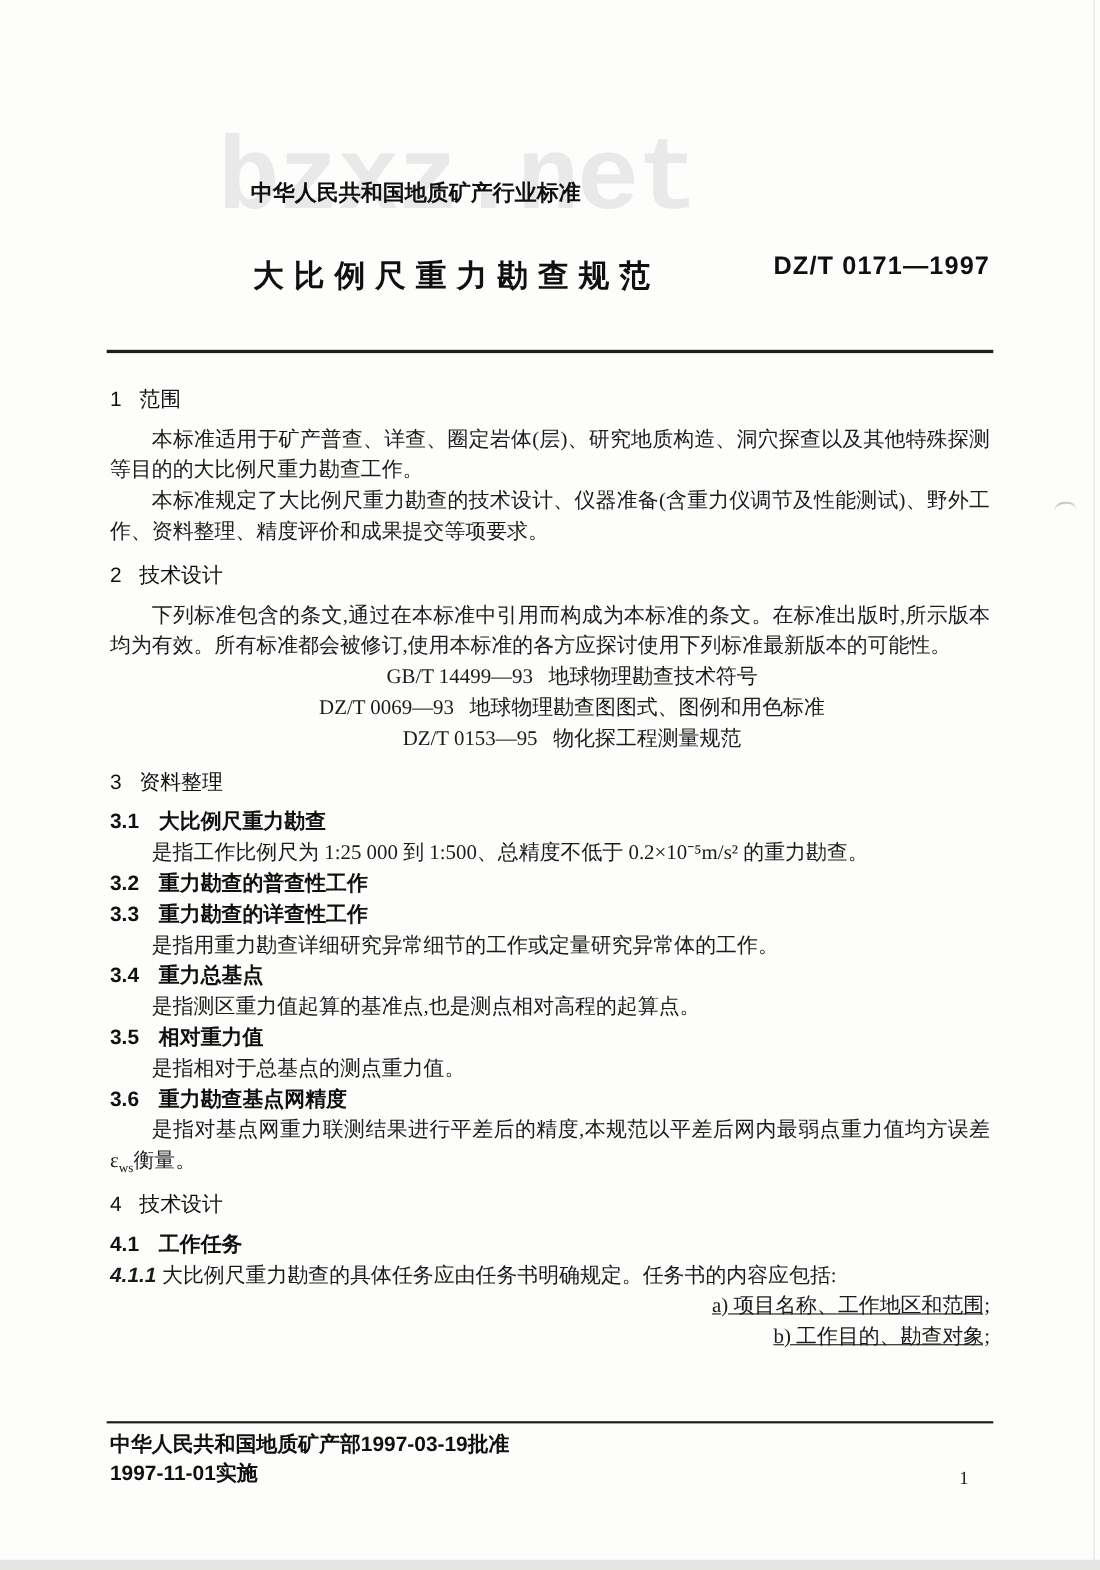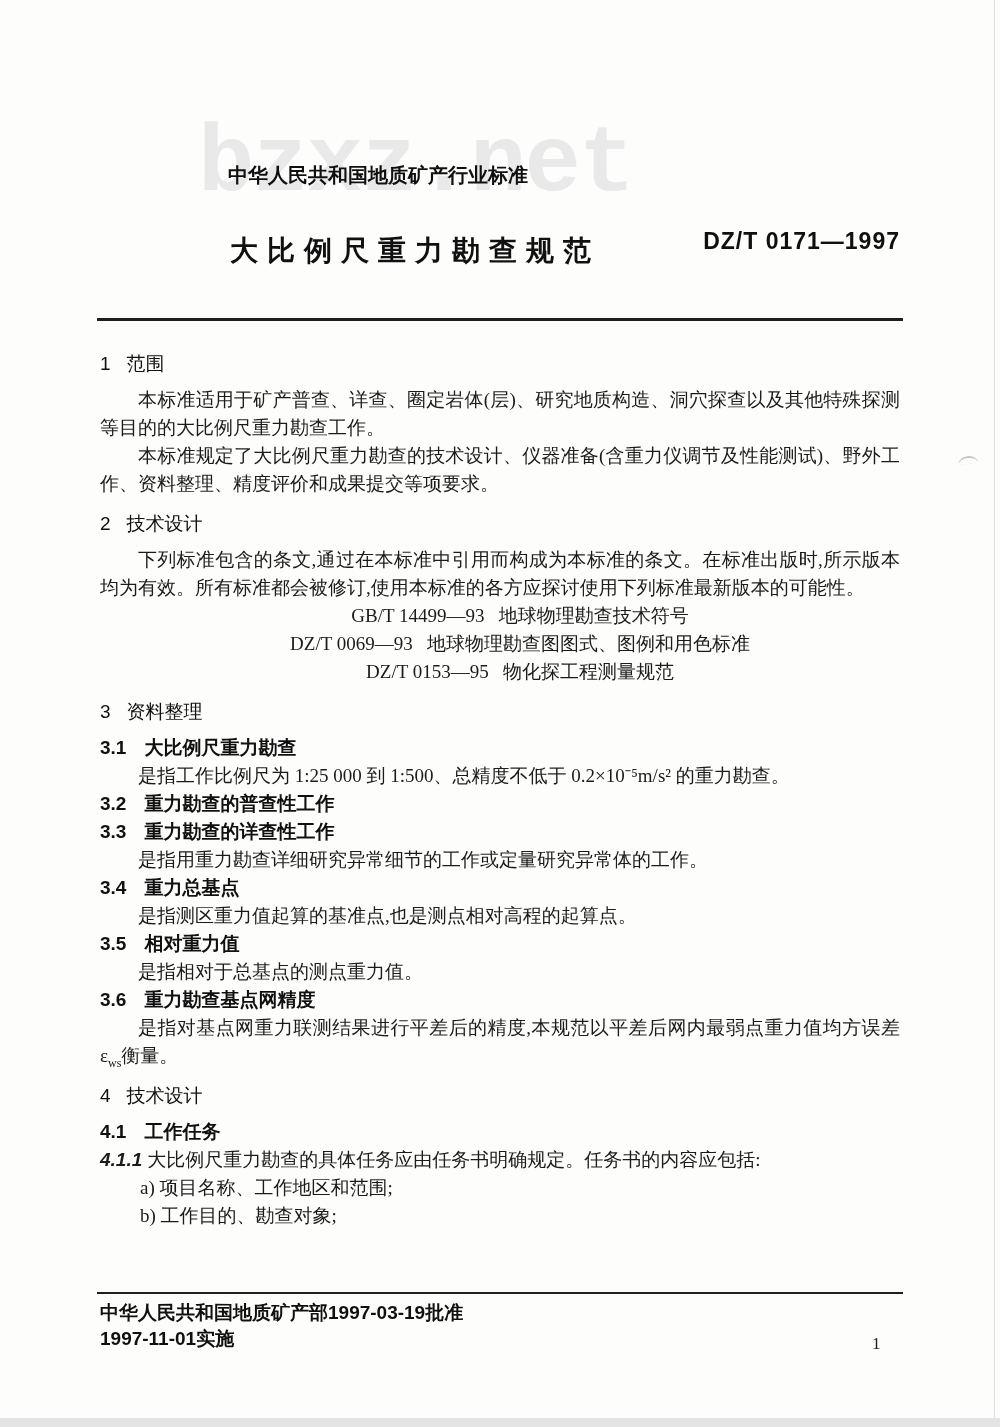--- a/index.html
+++ b/index.html
@@ -105,21 +105,21 @@
   }
   .clause-head .cnum { margin-right: 18px; }
   p.clause-text { margin: 0; text-indent: 2em; }
   .clause-inline { text-align: left; }
   .clause-inline .cnum {
     font-family: "Liberation Sans", sans-serif;
     font-weight: bold;
     margin-right: 5px;
     font-style: italic;
   }
-  .list-item { padding-left: 40px; text-align: left; }
+  .list-item { padding-left: 40px; text-align: right; text-decoration: underline; }
   sub.eps-sub { font-size: 12px; line-height: 0; }
 
   
   .footer-rule {
     position: absolute;
     left: 97px;
     width: 806px;
     top: 1292px;
     height: 2px;
     background: #1f1f1f;

